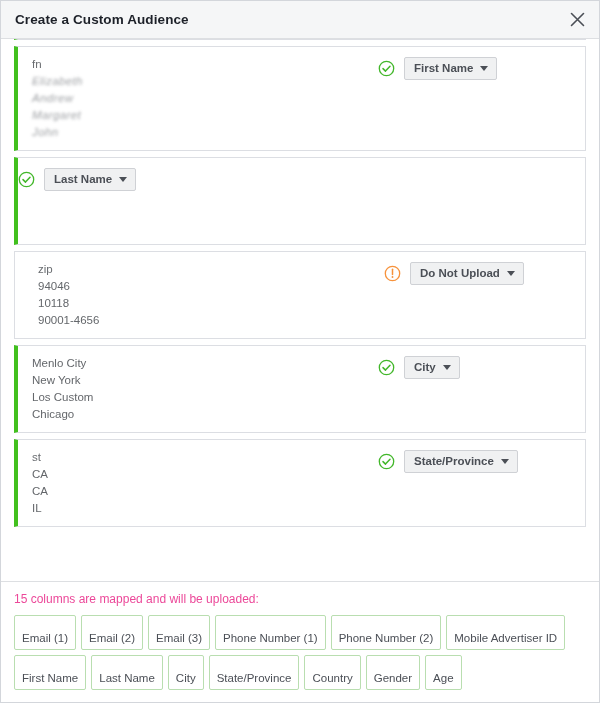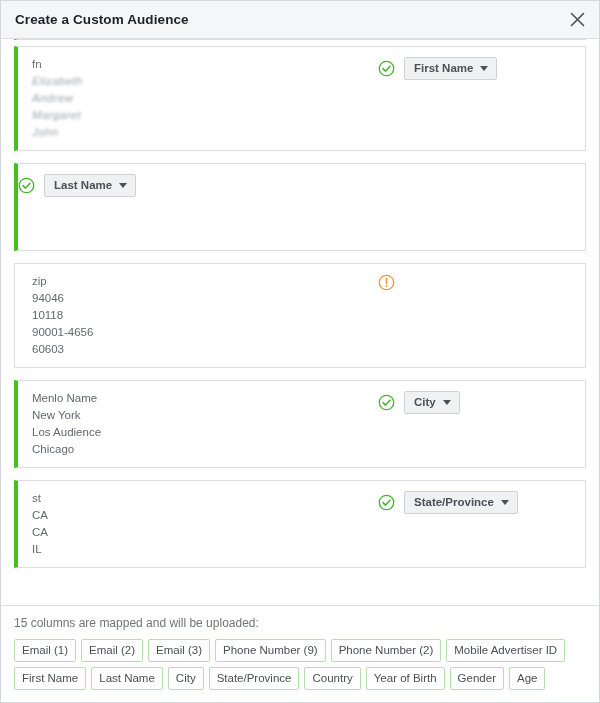--- a/index.html
+++ b/index.html
@@ -48,35 +48,35 @@
     position: relative;
   }
   .scroll-inner {
     position: relative;
     margin-top: -12px;  
   }
   .map-card {
     background: #ffffff;
     border: 1px solid #dcdee3;
     border-left: 4px solid #42c01e;
-    margin-bottom: 12px;
+    margin-bottom: 6px;
     min-height: 88px;
     display: flex;
     align-items: flex-start;
     padding: 9px 0 9px 0;
     position: relative;
   }
   .map-card.partial {
     min-height: 0; height: 13px;
     padding: 0; margin-bottom: 6px;
     overflow: hidden;
   }
   .map-card.no-upload {
     border-left: 1px solid #dcdee3;
-    padding-left: 3px;
+    padding-left: 9px;
     justify-content: center;
   }
   .card-values {
     flex: 0 0 auto;
     width: 360px;
     padding-left: 14px;
   }
   .val-line {
     font-size: 11.5px;
     color: #64676b;
@@ -121,34 +121,34 @@
     margin-top: 1px;
   }
   
   .dialog-footer {
     flex: 0 0 auto;
     border-top: 1px solid #dddfe2;
     background: #ffffff;
     padding: 10px 13px 12px 13px;
   }
   .footer-summary {
-    font-size: 12px; color: #737373;
+    font-size: 12px; color: #ec4899;
     margin-bottom: 8px;
     line-height: 15px;
   }
   .tag-list {
     display: flex; flex-wrap: wrap; gap: 5px 5px;
   }
   .tag {
     border: 1px solid #b9deb0;
     background: #ffffff;
     border-radius: 2px;
     font-size: 11.5px;
     color: #4b4f56;
-    padding: 3px 7px 4px 7px;
+    padding: 15px 7px 4px 7px;
     line-height: 14px;
     white-space: nowrap;
   }
 </style>
 </head>
 <body>
 
 <div class="dialog">
 
   <div class="dialog-header">
@@ -197,37 +197,40 @@
               <span class="caret"></span>
             </div>
           </div>
         </div>
         <div class="map-card no-upload">
           <div class="card-values">
             <div class="val-line header-line">zip</div>
             <div class="val-line">94046</div>
             <div class="val-line">10118</div>
             <div class="val-line">90001-4656</div>
-            <div class="val-line">60603</div>
           </div>
           <div class="card-control">
             <span class="status-icon">
               <svg width="17" height="17" viewBox="0 0 17 17">
                 <circle cx="8.5" cy="8.5" r="7.2" fill="none" stroke="#f7923b" stroke-width="1.3"></circle>
                 <path d="M8.5 4.3 L8.5 9.5" stroke="#f7923b" stroke-width="1.5" stroke-linecap="round"></path>
                 <circle cx="8.5" cy="12" r="0.95" fill="#f7923b"></circle>
               </svg>
             </span>
-          </div>
-        </div>
-        <div class="map-card">
-          <div class="card-values">
-            <div class="val-line">Menlo Name</div>
+            <div class="field-select">
+              <span>Do Not Upload</span>
+              <span class="caret"></span>
+            </div>
+          </div>
+        </div>
+        <div class="map-card">
+          <div class="card-values">
+            <div class="val-line">Menlo City</div>
             <div class="val-line">New York</div>
-            <div class="val-line">Los Audience</div>
+            <div class="val-line">Los Custom</div>
             <div class="val-line">Chicago</div>
           </div>
           <div class="card-control">
             <span class="status-icon">
               <svg width="17" height="17" viewBox="0 0 17 17">
                 <circle cx="8.5" cy="8.5" r="7.2" fill="none" stroke="#42b72a" stroke-width="1.3"></circle>
                 <path d="M5 8.6 L7.5 11.1 L12 6.2" fill="none" stroke="#42b72a" stroke-width="1.5" stroke-linecap="round" stroke-linejoin="round"></path>
               </svg>
             </span>
             <div class="field-select">
@@ -258,27 +261,26 @@
         </div>
       </div>
   </div>
 
   <div class="dialog-footer">
     <div class="footer-summary">15 columns are mapped and will be uploaded:</div>
     <div class="tag-list" id="tags-root">
         <span class="tag">Email (1)</span>
         <span class="tag">Email (2)</span>
         <span class="tag">Email (3)</span>
-        <span class="tag">Phone Number (9)</span>
+        <span class="tag">Phone Number (1)</span>
         <span class="tag">Phone Number (2)</span>
         <span class="tag">Mobile Advertiser ID</span>
         <span class="tag">First Name</span>
         <span class="tag">Last Name</span>
         <span class="tag">City</span>
         <span class="tag">State/Province</span>
         <span class="tag">Country</span>
-        <span class="tag">Year of Birth</span>
         <span class="tag">Gender</span>
         <span class="tag">Age</span>
       </div>
   </div>
 
 </div>
 
 </body></html>

